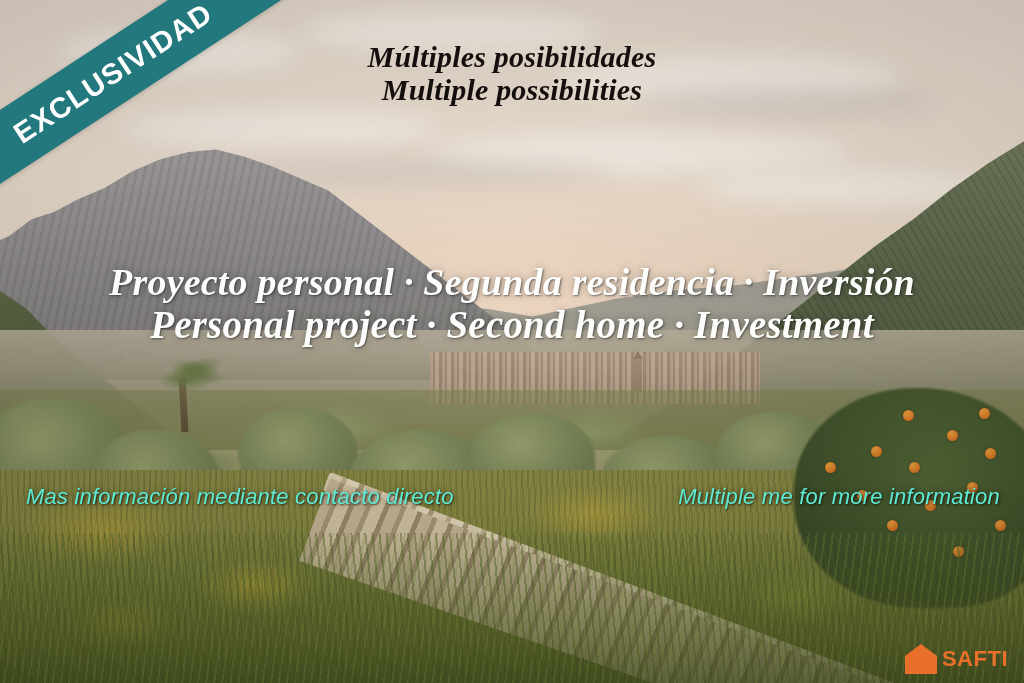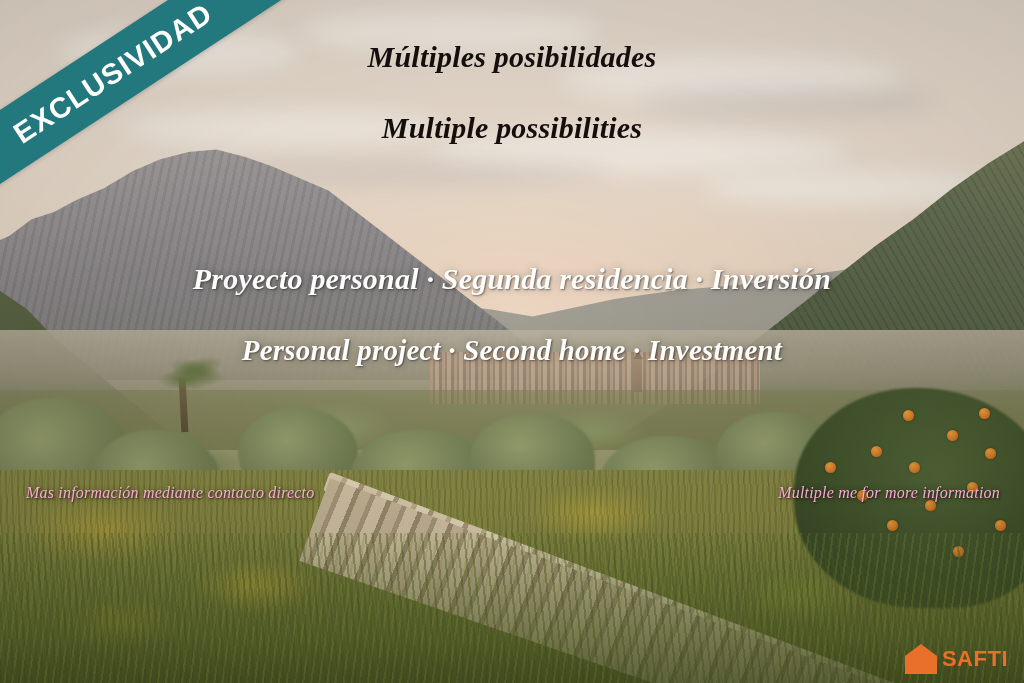--- a/index.html
+++ b/index.html
@@ -307,46 +307,46 @@
   }
   .headline {
     font-family: "Liberation Serif", serif;
     font-style: italic;
     font-weight: 700;
     font-size: 30px;
     color: #140f0c;
     letter-spacing: .2px;
     line-height: 1.1;
   }
-  .headline.en { margin-top: 38px; }
+  .headline.en { }
 
   .midline-group {
     position:absolute;
     left:0; right:0; top: 262px;
     text-align:center;
   }
   .midline {
     font-family: "Liberation Serif", serif;
     font-style: italic;
     font-weight: 700;
-    font-size: 30px;
+    font-size: 38px;
     color: #fdfdfb;
     letter-spacing: .2px;
     text-shadow: 1px 1px 2px rgba(30,30,30,.55), 0 0 8px rgba(20,20,20,.28);
     line-height: 1.1;
   }
-  .midline.en { margin-top: 40px; font-size: 29px; }
+  .midline.en { font-size: 39px; }
 
   .footline {
     position:absolute;
-    font-family: Liberation Serif, serif;
+    font-family: Liberation Sans, sans-serif;
     font-style: italic;
     font-weight: 400;
-    font-size: 16px;
-    color: #f9a8d4;
+    font-size: 22px;
+    color: #5eead4;
     letter-spacing: .2px;
     text-shadow: 1px 1px 2px rgba(20,18,10,.70), 0 0 6px rgba(20,18,10,.4);
     white-space: nowrap;
   }
   .footline.left  { left: 26px;  top: 484px; }
   .footline.right { right: 24px; top: 484px; }
 
   
   .logo {
     position:absolute;

